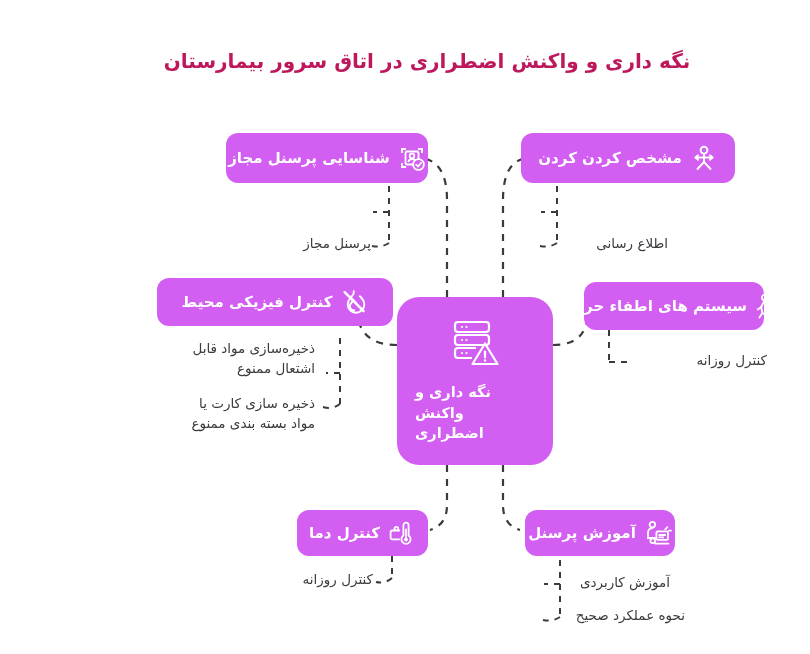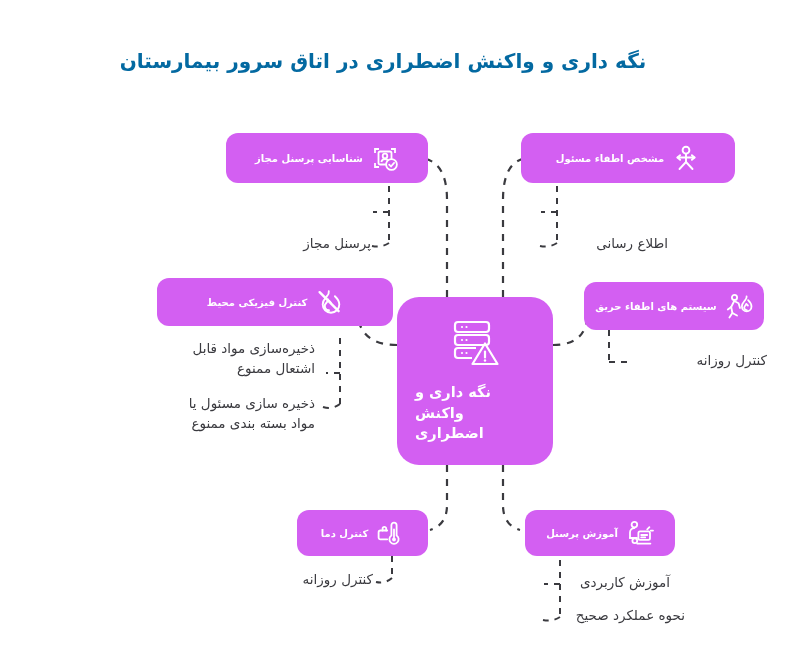--- a/index.html
+++ b/index.html
@@ -25,24 +25,25 @@
 
   
   #title {
     position: absolute;
     top: 48px;
     left: 0;
     width: 766px;
     text-align: center;
     font-size: 20px;
     font-weight: bold;
-    color: #0369a1;
+    color: #be185d;
     direction: rtl;
     letter-spacing: 0;
     line-height: 1.3;
+    padding-left: 44px;
   }
 
   
   #links {
     position: absolute;
     inset: 0;
     width: 810px;
     height: 654px;
     pointer-events: none;
   }
@@ -65,21 +66,21 @@
     background: #d35ff2;
     border-radius: 12px;
     color: #ffffff;
     display: flex;
     flex-direction: row;
     align-items: center;
     justify-content: center;
     gap: 8px;
     direction: rtl;
     padding: 0 14px;
-    font-size: 10px;
+    font-size: 15px;
     font-weight: bold;
     white-space: nowrap;
   }
   .node .ico {
     display: inline-flex;
     align-items: center;
     justify-content: center;
     flex: 0 0 auto;
   }
   .node .ico svg { display: block; }
@@ -208,37 +209,37 @@
       <svg width="28" height="28" viewBox="0 0 28 28" fill="none" stroke="#ffffff" stroke-width="1.9" stroke-linecap="round">
         <circle cx="14" cy="6.2" r="3.4"></circle>
         <path d="M14 10v8"></path>
         <path d="M5.5 13.5 L22.5 13.5"></path>
         <path d="M14 18 L7.5 25"></path>
         <path d="M14 18 L20.5 25"></path>
         <path d="M5.5 13.5 l2.6 -2.3M5.5 13.5 l2.6 2.3"></path>
         <path d="M22.5 13.5 l-2.6 -2.3M22.5 13.5 l-2.6 2.3"></path>
       </svg>
     </span>
-    <span>مشخص اطفاء مسئول</span>
+    <span>مشخص کردن کردن</span>
   </div>
   <div class="leaf ta-right" style="left:513px; top:234px; width:155px;">اطلاع رسانی</div>
 
   <div class="node" style="left:157px; top:278px; width:236px; height:48px;">
     <span class="ico">
       <svg width="28" height="28" viewBox="0 0 28 28" fill="none" stroke="#ffffff" stroke-width="1.9" stroke-linecap="round">
         <path d="M13.8 3.2c.6 3-1.4 4.4-2.9 6.1-2 2.2-3.2 4.3-3.2 7.1a8.3 8.3 0 0 0 16.6 0c0-3.8-2.4-6.3-4.4-8.2"></path>
         <path d="M14 22.3a4.1 4.1 0 0 1-3.1-6.9c1-1.1 2-2 2.3-3.6.9 1.1 1.8 1.9 2.6 2.8"></path>
         <path d="M4.6 4.2 L23.6 23.2" stroke-width="2.4"></path>
       </svg>
     </span>
     <span>کنترل فیزیکی محیط</span>
   </div>
   <div class="leaf ta-right" style="left:160px; top:339px; width:155px;">ذخیره‌سازی مواد قابل
 اشتعال ممنوع</div>
-  <div class="leaf ta-right" style="left:150px; top:394px; width:165px;">ذخیره سازی مسئول یا
+  <div class="leaf ta-right" style="left:150px; top:394px; width:165px;">ذخیره سازی کارت یا
 مواد بسته بندی ممنوع</div>
 
   <div class="node" style="left:584px; top:282px; width:180px; height:48px;">
     <span class="ico">
       <svg width="28" height="28" viewBox="0 0 28 28" fill="none" stroke="#ffffff" stroke-width="1.8" stroke-linecap="round" stroke-linejoin="round">
         <circle cx="9.5" cy="5.4" r="2.6"></circle>
         <path d="M9.2 9 L6.2 15 L2.8 17.5"></path>
         <path d="M9.2 9 L13.6 11.2 L15 16"></path>
         <path d="M6.2 15 L7.4 21 L4.4 25.5"></path>
         <path d="M7.4 21 L12 23.5"></path>

